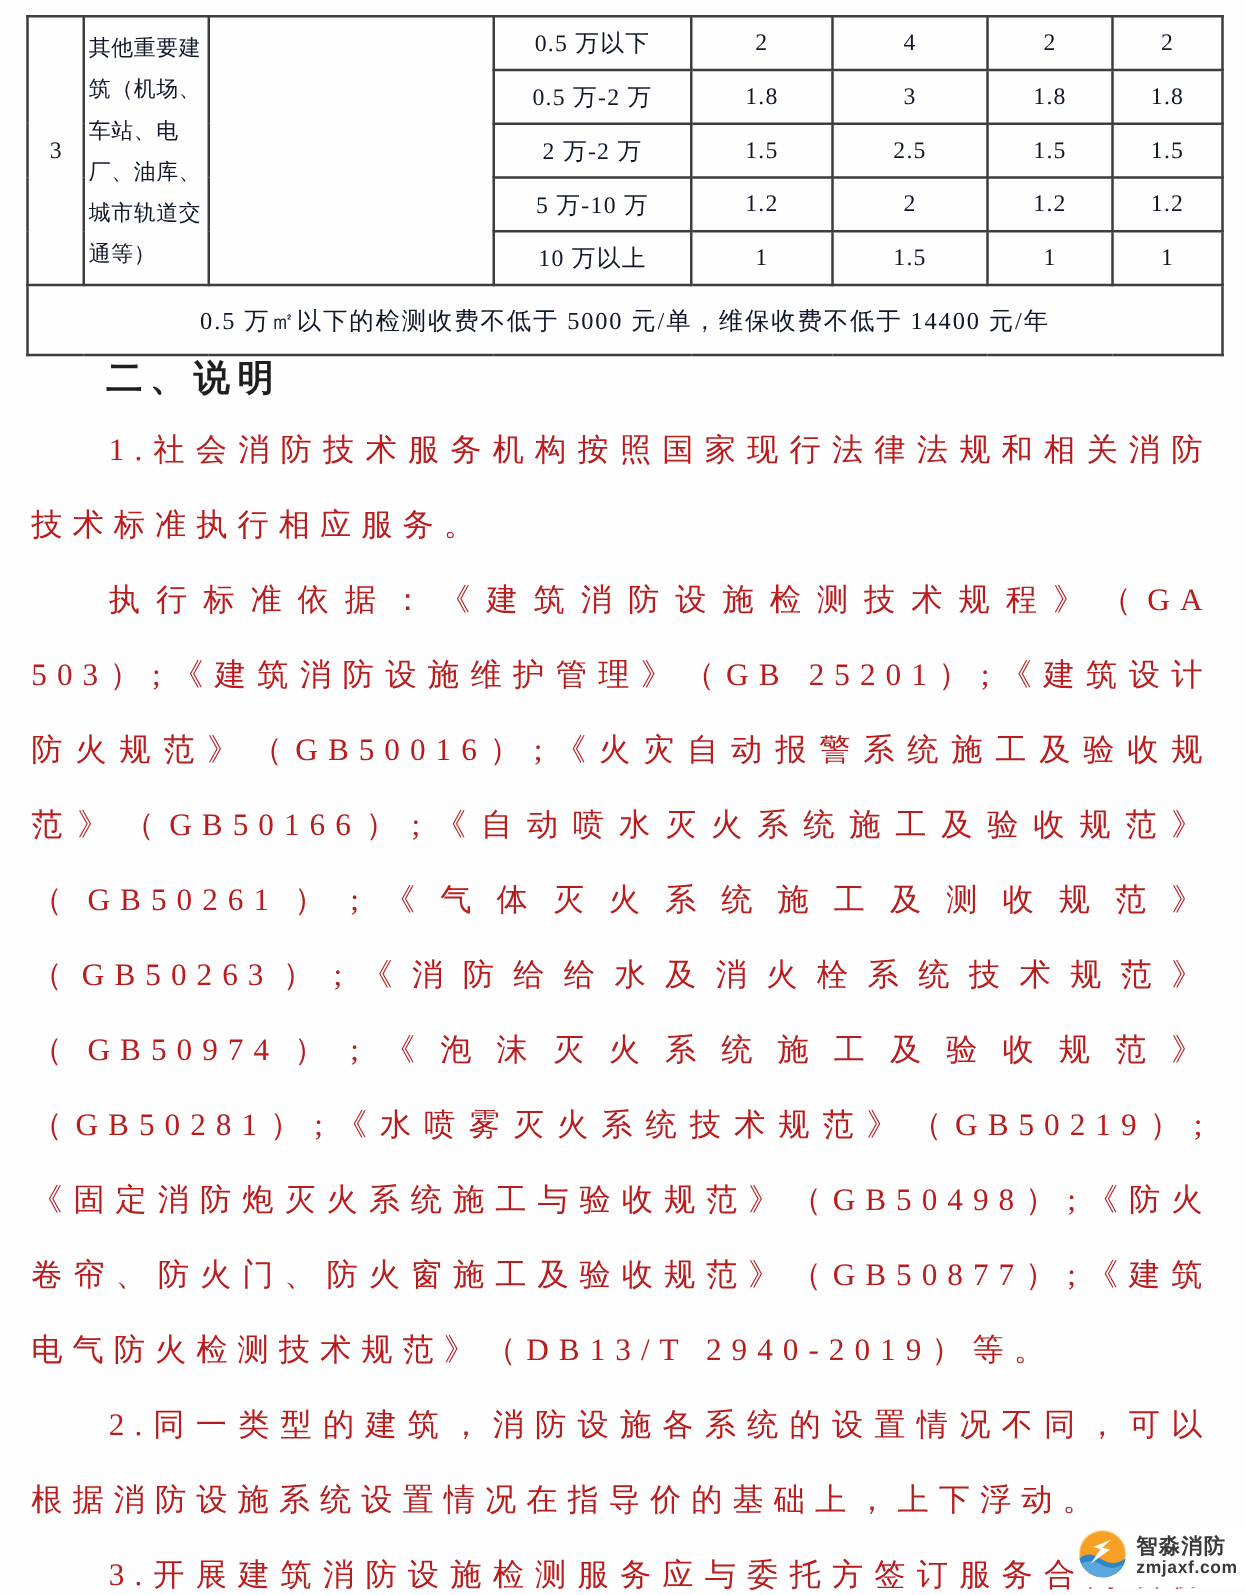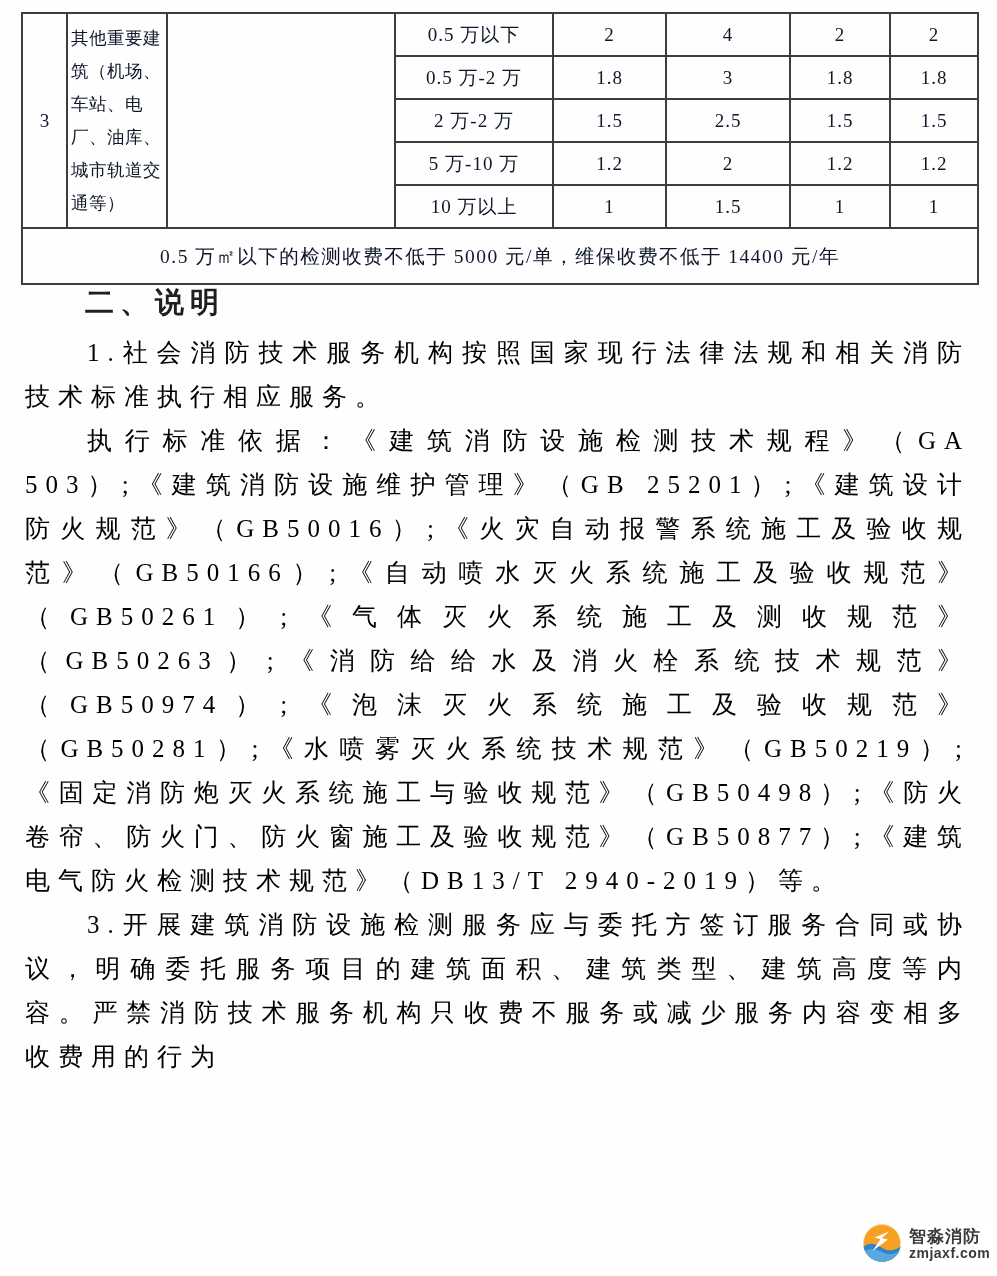--- a/index.html
+++ b/index.html
@@ -63,25 +63,25 @@
     margin: 0 0 8px 60px;
     font-family: "Liberation Sans", "DejaVu Sans", sans-serif;
     font-weight: bold;
     font-size: 29px;
     color: #1f1f1f;
     letter-spacing: 6px;
   }
   .content p {
     margin: 0;
     font-size: 25px;
-    line-height: 44px;
+    line-height: 60px;
     letter-spacing: 8px;
     text-align: justify;
     text-indent: 62px;
-    color: #000000;
+    color: #b91c1c;
   }
 
   
   .watermark {
     position: absolute;
     left: 862px;
     top: 1218px;
     width: 135px;
     height: 52px;
     background: #ffffff;
@@ -156,20 +156,21 @@
       <tr class="foot-row">
         <td colspan="8">0.5 万㎡以下的检测收费不低于 5000 元/单，维保收费不低于 14400 元/年</td>
       </tr>
     </tbody>
   </table>
 
   <div class="content">
     <h2>二、说明</h2>
     <p>1.社会消防技术服务机构按照国家现行法律法规和相关消防技术标准执行相应服务。</p>
     <p>执行标准依据：《建筑消防设施检测技术规程》（GA 503）;《建筑消防设施维护管理》（GB 25201）;《建筑设计防火规范》（GB50016）;《火灾自动报警系统施工及验收规范》（GB50166）;《自动喷水灭火系统施工及验收规范》（GB50261）;《气体灭火系统施工及测收规范》（GB50263）;《消防给给水及消火栓系统技术规范》（GB50974）;《泡沫灭火系统施工及验收规范》（GB50281）;《水喷雾灭火系统技术规范》（GB50219）;《固定消防炮灭火系统施工与验收规范》（GB50498）;《防火卷帘、防火门、防火窗施工及验收规范》（GB50877）;《建筑电气防火检测技术规范》（DB13/T 2940-2019）等。</p>
+    <p>2.同一类型的建筑，消防设施各系统的设置情况不同，可以根据消防设施系统设置情况在指导价的基础上，上下浮动。</p>
     <p>3.开展建筑消防设施检测服务应与委托方签订服务合同或协议，明确委托服务项目的建筑面积、建筑类型、建筑高度等内容。严禁消防技术服务机构只收费不服务或减少服务内容变相多收费用的行为</p>
   </div>
 
   <div class="watermark">
     <svg class="wm-logo" viewBox="0 0 40 40" xmlns="http://www.w3.org/2000/svg">
       <circle cx="20" cy="19" r="18.5" fill="#f6a126"></circle>
       <circle cx="20" cy="19" r="18.5" fill="none" stroke="#fbd79a" stroke-width="1"></circle>
       <path d="M1.5 23 C7 17.5 13 19.5 19.5 23.5 C26.5 27.8 32.5 27 38.5 22.5 C37.5 31 29.5 38 20 37.8 C11 37.6 3.5 31.3 1.5 23 Z" fill="#2e86c6"></path>
       <path d="M3 27 C9 23.5 14.5 25 20.5 28.3 C26 31.2 31 30.8 36 27.5 C33 34 27 37.8 20 37.8 C12.5 37.8 6 33.4 3 27 Z" fill="#5aa7dd"></path>
       <path d="M27 7.5 L12.5 13.5 L18.5 15.2 L10.5 27 L26 15.5 L19.8 14.2 Z" fill="#ffffff"></path>

